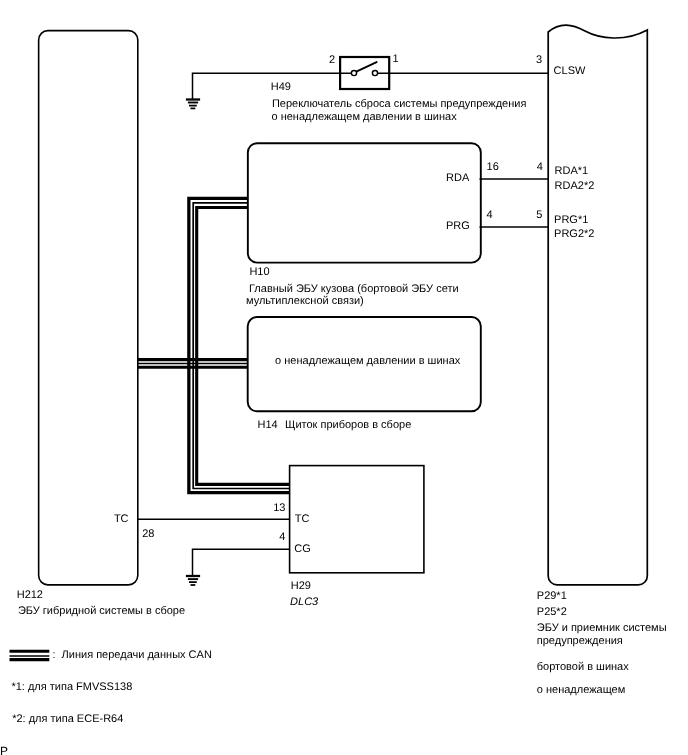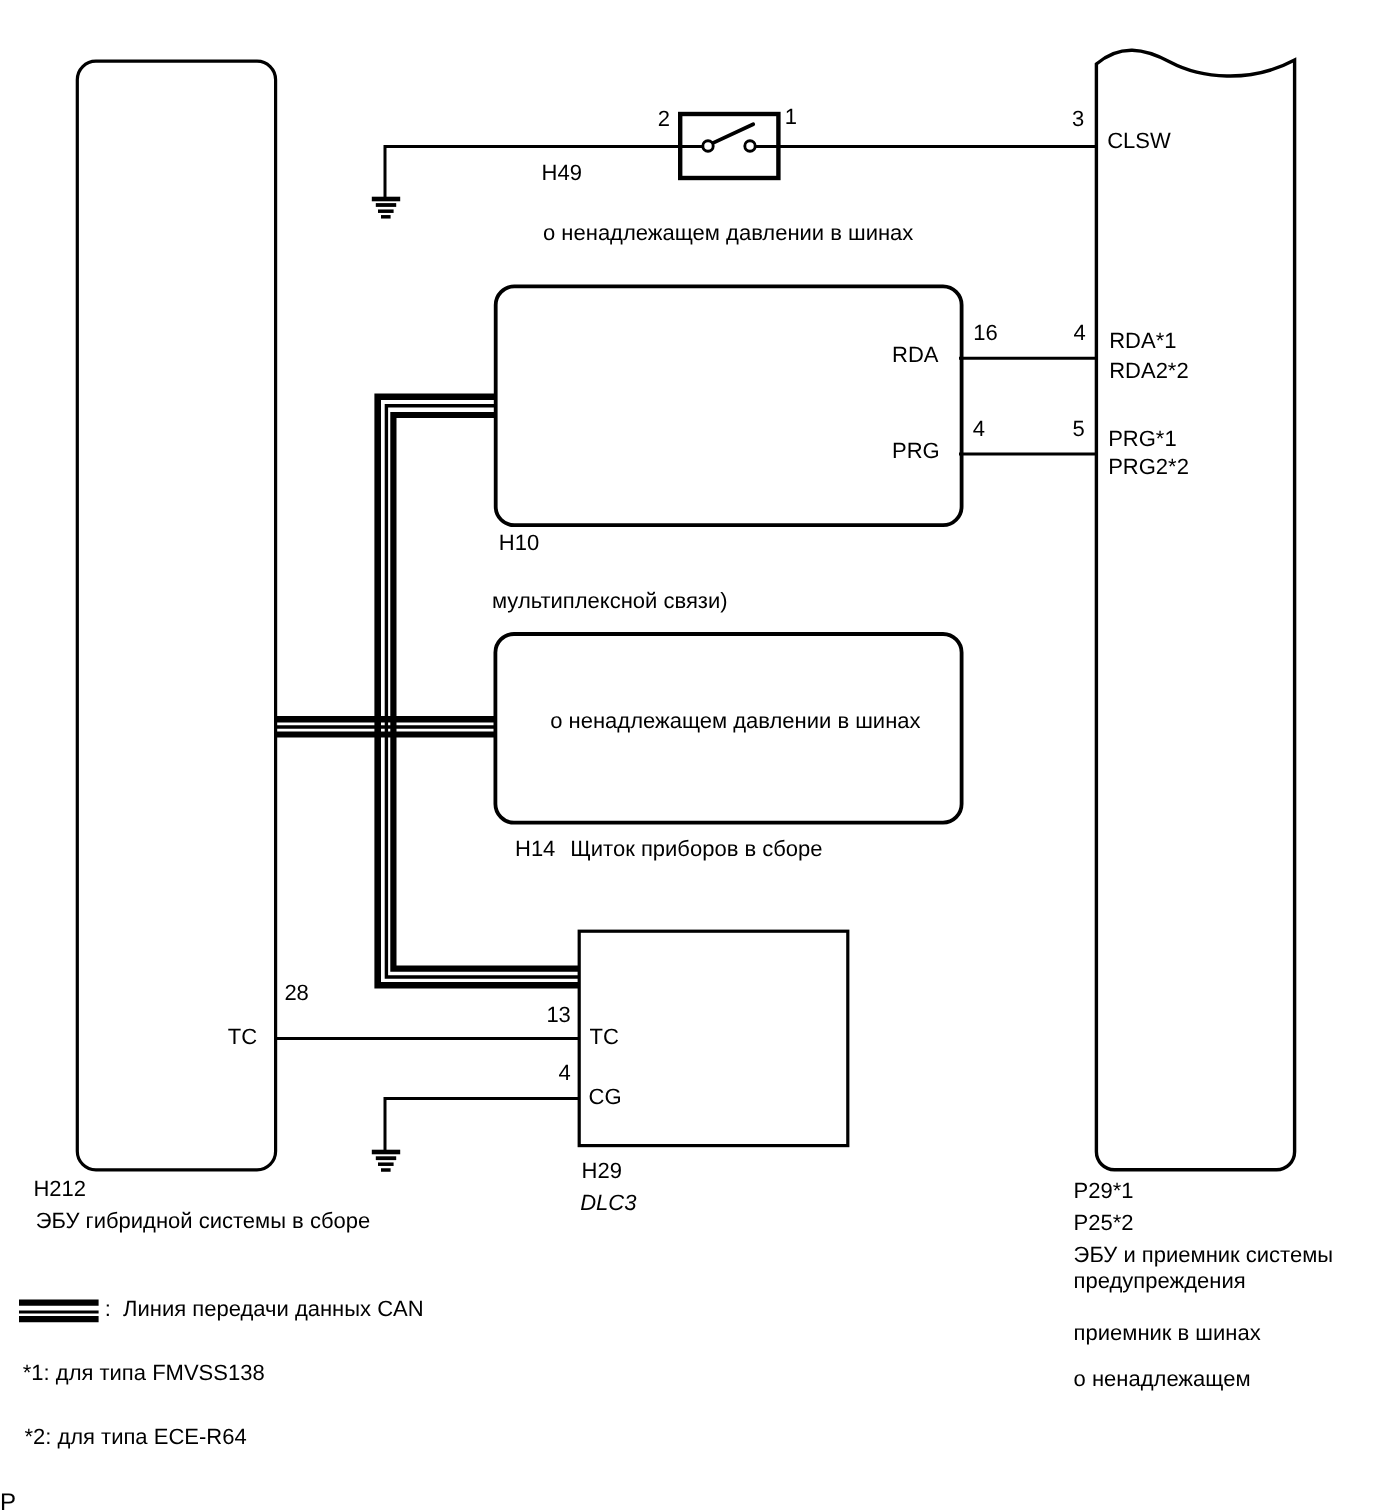--- a/index.html
+++ b/index.html
@@ -70,53 +70,55 @@
     </g>
 
     <g stroke="#000" fill="none">
       <path d="M9.5,651.3 L49.3,651.3" stroke-width="3.1"></path>
       <path d="M9.5,656 L49.3,656" stroke-width="1.6"></path>
       <path d="M9.5,659.6 L49.3,659.6" stroke-width="3.1"></path>
     </g>
   </svg>
 
   <div class="t" style="left:270.8px;top:81.6px;">H49</div>
+  <div class="t" style="left:271.9px;top:98.5px;">Переключатель сброса системы предупреждения</div>
   <div class="t" style="left:271.5px;top:111.9px;">о ненадлежащем давлении в шинах</div>
   <div class="t" style="left:328.9px;top:54.5px;">2</div>
   <div class="t" style="left:392.4px;top:53.7px;">1</div>
 
   <div class="t" style="left:249.4px;top:267.0px;">H10</div>
+  <div class="t" style="left:249.0px;top:283.9px;">Главный ЭБУ кузова (бортовой ЭБУ сети</div>
   <div class="t" style="left:246px;top:296.4px;">мультиплексной связи)</div>
   <div class="t" style="left:446.0px;top:172.9px;">RDA</div>
   <div class="t" style="left:446.0px;top:221.0px;">PRG</div>
   <div class="t" style="left:486.6px;top:161.9px;">16</div>
   <div class="t" style="left:486.4px;top:209.8px;">4</div>
 
   <div class="t" style="left:275.1px;top:356.0px;">о ненадлежащем давлении в шинах</div>
   <div class="t" style="left:257.5px;top:420.4px;">H14</div>
   <div class="t" style="left:285.1px;top:420.4px;">Щиток приборов в сборе</div>
 
   <div class="t" style="left:290.8px;top:581.0px;">H29</div>
   <div class="t" style="left:290.1px;top:597.2px;font-style:italic;">DLC3</div>
   <div class="t" style="left:273.2px;top:502.8px;">13</div>
   <div class="t" style="left:294.8px;top:513.9px;">TC</div>
   <div class="t" style="left:279.2px;top:532.1px;">4</div>
   <div class="t" style="left:294.3px;top:543.9px;">CG</div>
 
   <div class="t" style="left:16.7px;top:589.8px;">H212</div>
   <div class="t" style="left:17.9px;top:605.8px;">ЭБУ гибридной системы в сборе</div>
-  <div class="t" style="left:142.2px;top:492px;">28</div>
+  <div class="t" style="left:142.2px;top:529px;">28</div>
   <div class="t" style="left:113.9px;top:513.7px;">TC</div>
 
   <div class="t" style="left:536.8px;top:590.5px;">P29*1</div>
   <div class="t" style="left:536.8px;top:606.6px;">P25*2</div>
   <div class="t" style="left:536.8px;top:623.1px;">ЭБУ и приемник системы</div>
   <div class="t" style="left:536.8px;top:636.2px;">предупреждения</div>
   <div class="t" style="left:536.8px;top:685px;text-align:right;">о ненадлежащем</div>
-  <div class="t" style="left:536.8px;top:662.1px;">приемник в шинах</div>
+  <div class="t" style="left:536.8px;top:662.1px;">бортовой в шинах</div>
   <div class="t" style="left:536.0px;top:54.7px;">3</div>
   <div class="t" style="left:553.6px;top:66.3px;">CLSW</div>
   <div class="t" style="left:536.7px;top:161.9px;">4</div>
   <div class="t" style="left:554.6px;top:165.9px;">RDA*1</div>
   <div class="t" style="left:554.6px;top:181.3px;">RDA2*2</div>
   <div class="t" style="left:536.3px;top:209.8px;">5</div>
   <div class="t" style="left:554.1px;top:214.6px;">PRG*1</div>
   <div class="t" style="left:554.1px;top:228.6px;">PRG2*2</div>
 
   <div class="t" style="left:52.4px;top:650.0px;">:  Линия передачи данных CAN</div>

